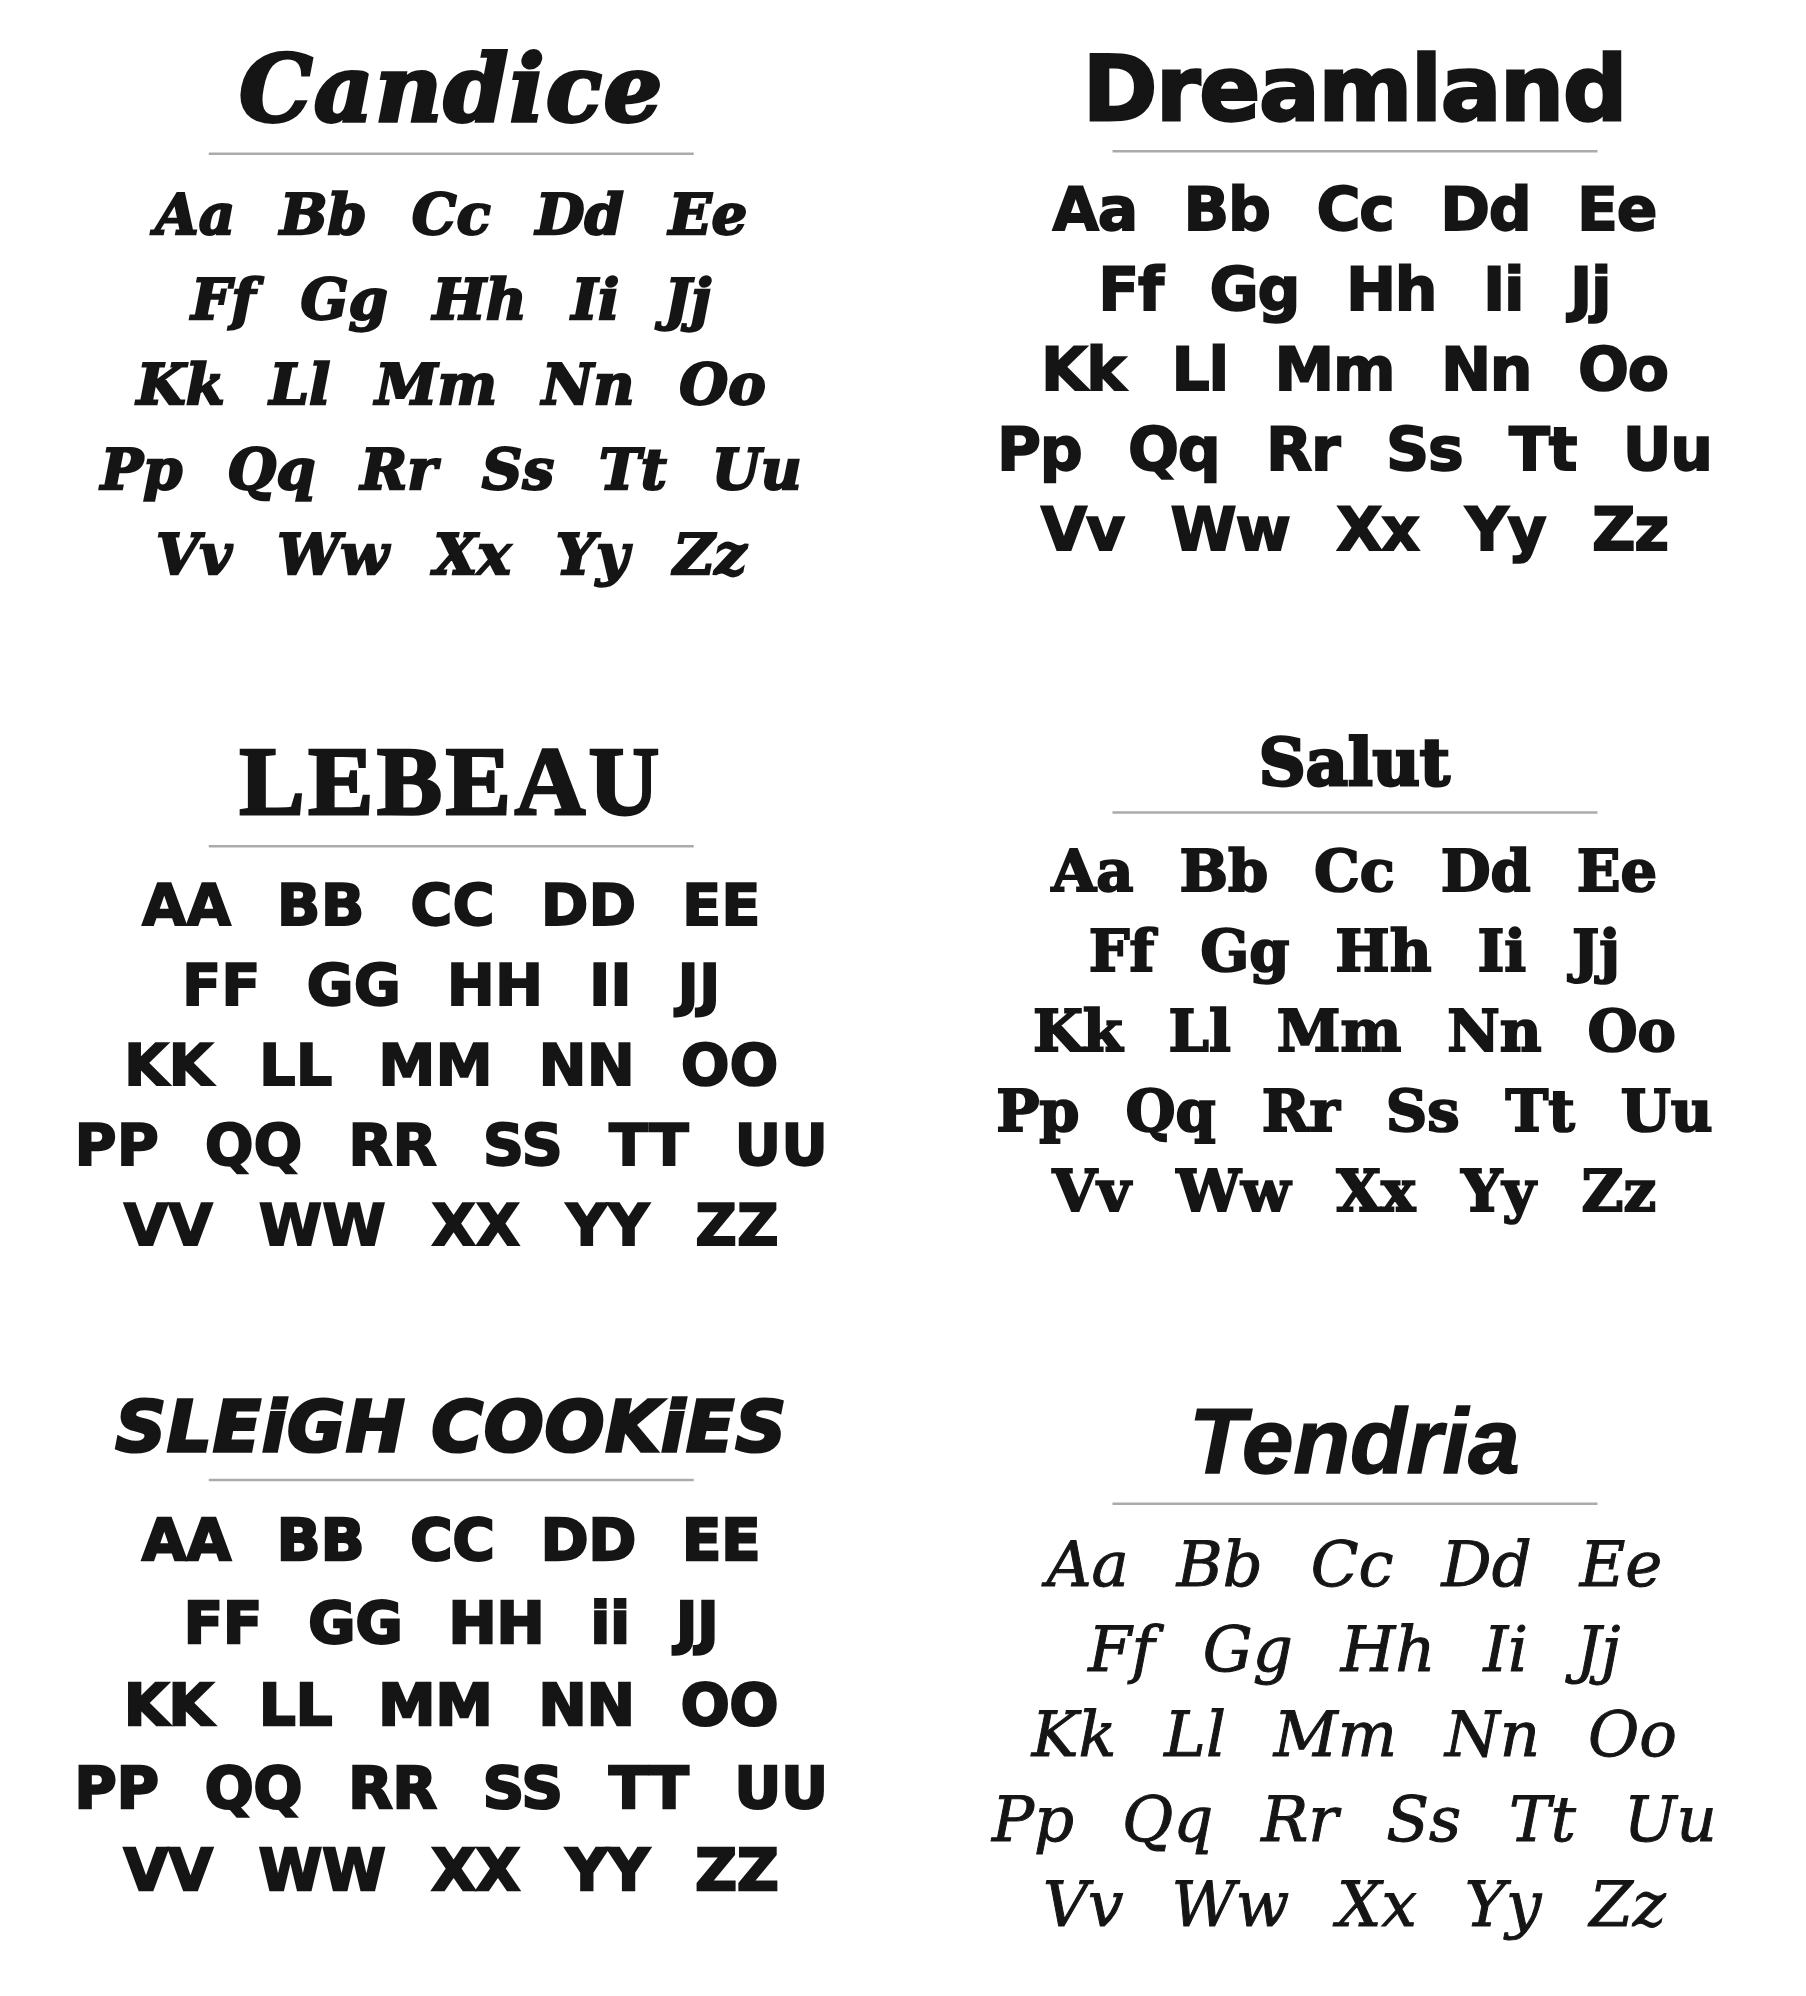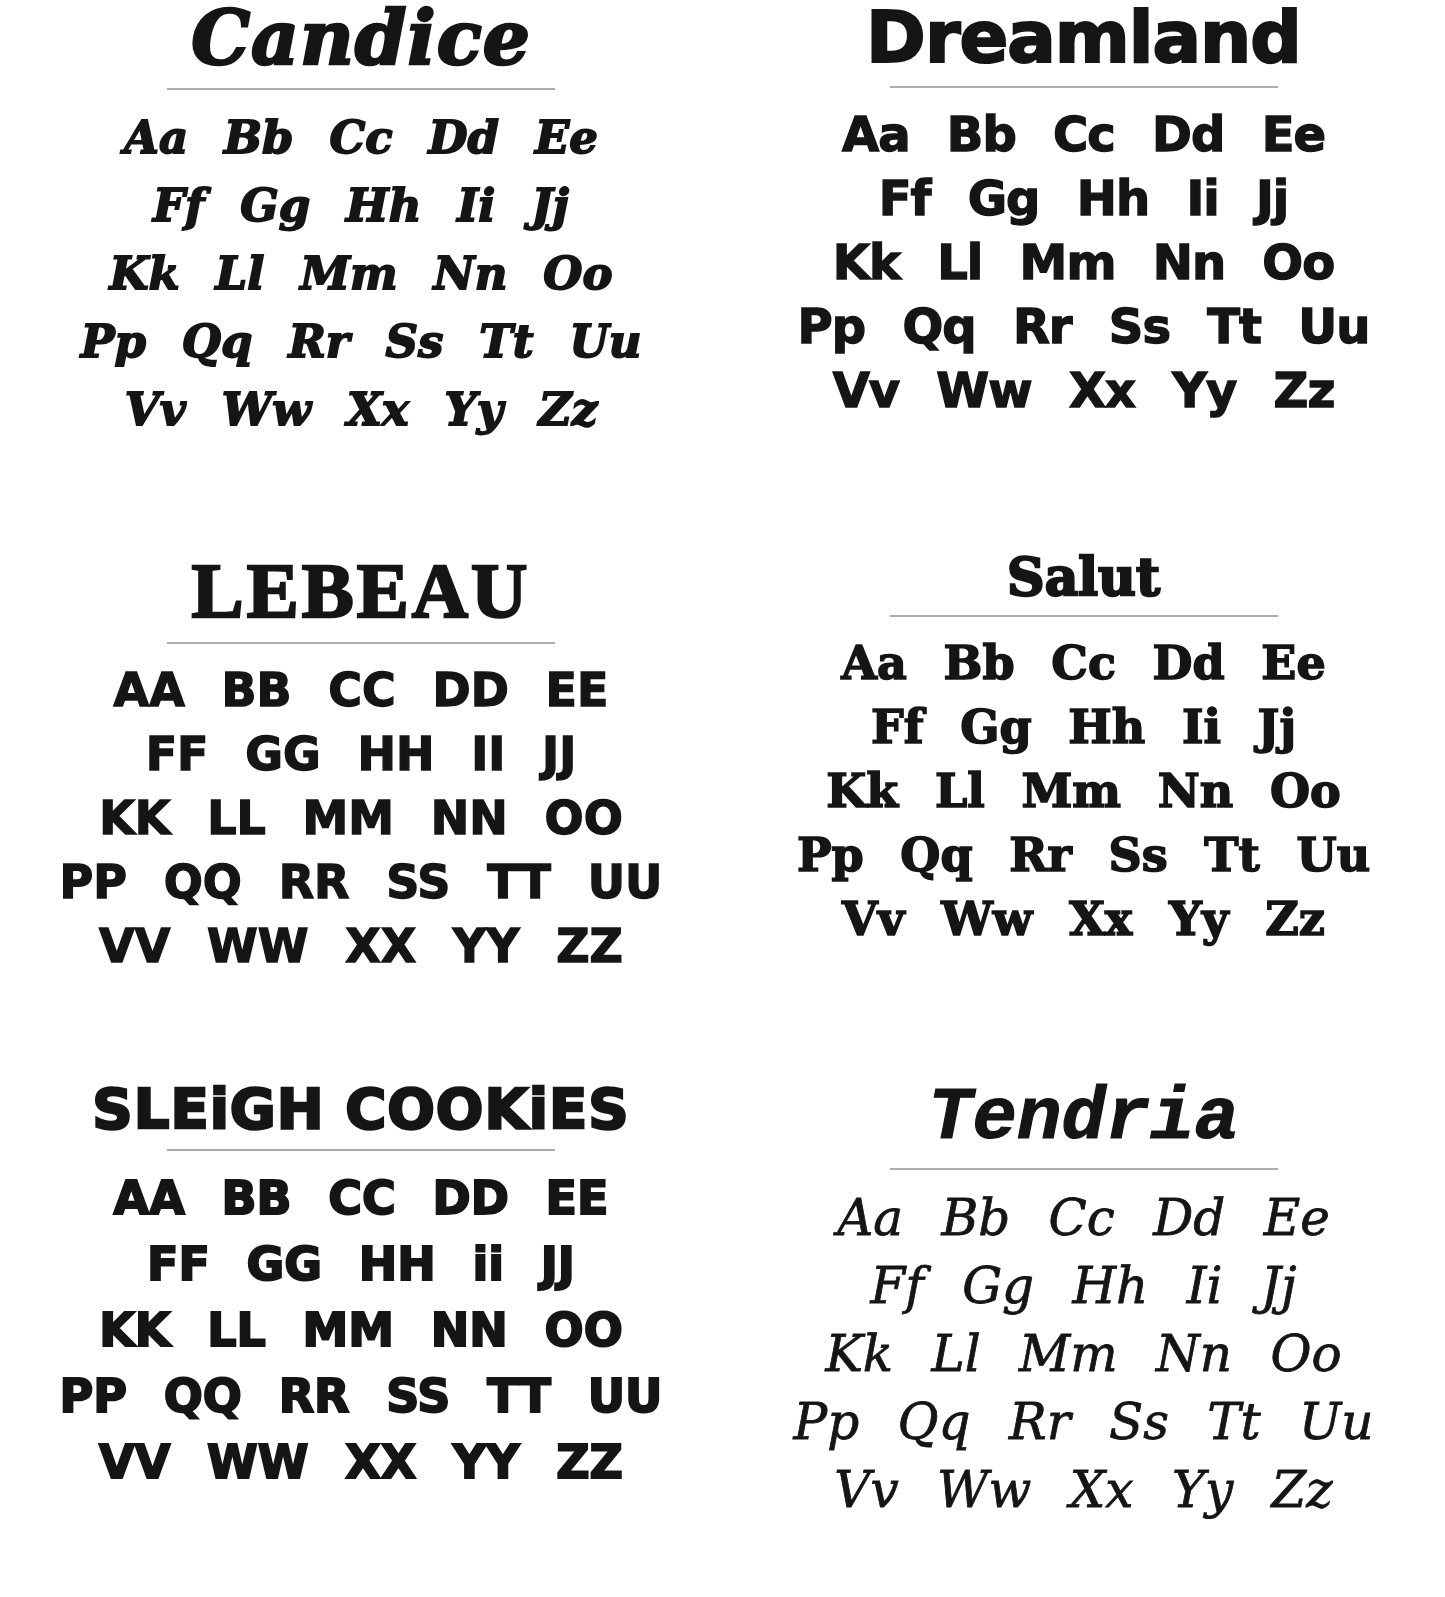--- a/index.html
+++ b/index.html
@@ -9,20 +9,21 @@
     height: 1597px;
     background: #ffffff;
     overflow: hidden;
   }
   .sheet {
     width: 1445px;
     height: 1597px;
     display: grid;
     grid-template-columns: 722px 723px;
     grid-template-rows: 550px 530px auto;
+    padding-top: 34px;
     box-sizing: border-box;
     color: #151515;
   }
   .specimen {
     text-align: center;
     display: flex;
     flex-direction: column;
     align-items: center;
     justify-content: flex-start;
   }
@@ -113,32 +114,33 @@
     -webkit-text-stroke: 1.6px #151515;
   }
 
   
   .f-sleigh .title {
     font-family: "DejaVu Sans", sans-serif;
     font-weight: bold;
     font-size: 56px;
     -webkit-text-stroke: 2.6px #151515;
     letter-spacing: 1px;
+    font-style: italic;
   }
   .f-sleigh .row {
     font-family: "DejaVu Sans", sans-serif;
     font-weight: bold;
     font-size: 46px;
     line-height: 66px;
     -webkit-text-stroke: 2px #151515;
   }
 
   
   .f-tendria .title {
-    font-family: Liberation Mono, monospace;
+    font-family: Liberation Sans, sans-serif;
     font-style: italic;
     font-size: 74px;
     -webkit-text-stroke: 1.2px #151515;
   }
   .f-tendria .row {
     font-family: "DejaVu Serif", serif;
     font-style: italic;
     font-size: 50px;
     line-height: 68px;
     -webkit-text-stroke: 0.8px #151515;

